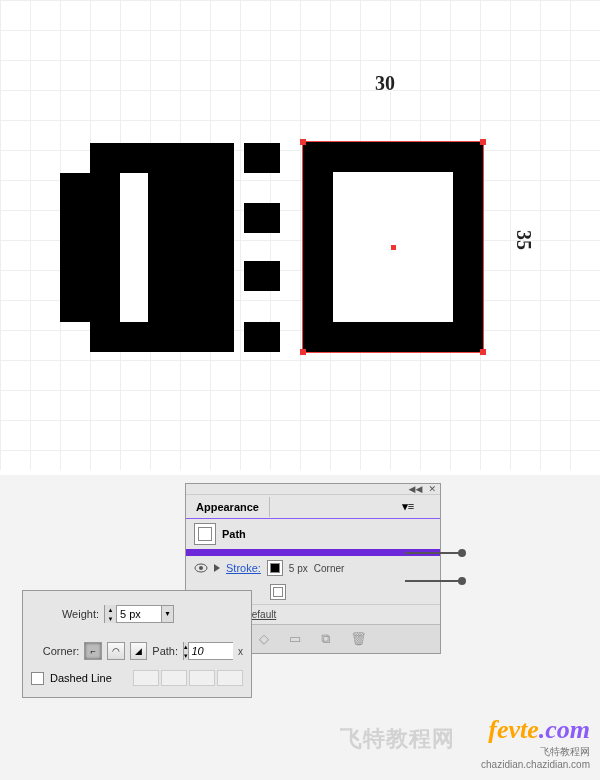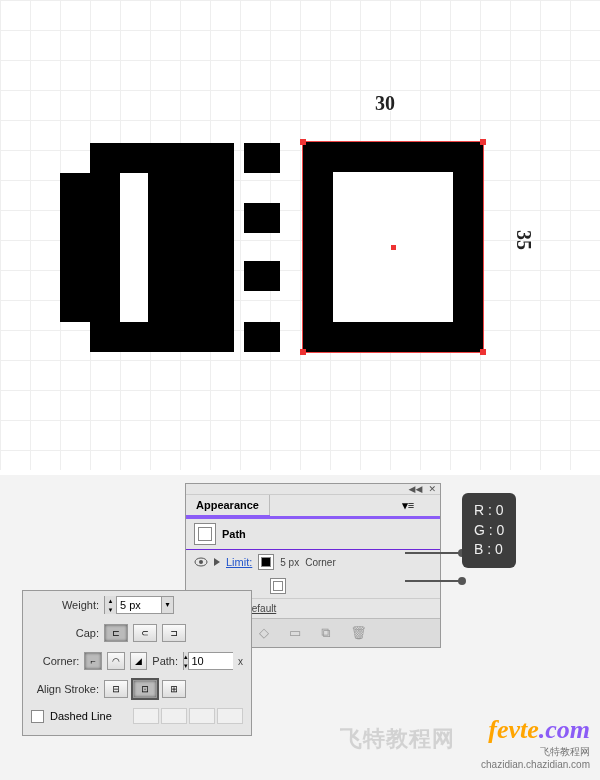--- a/index.html
+++ b/index.html
@@ -21,32 +21,32 @@
 .stripes div:nth-child(2) { top: 60px; }
 .stripes div:nth-child(3) { top: 118px; }
 .stripes div:nth-child(4) { top: 179px; }
 
 .sel-rect { position: absolute; left: 303px; top: 142px; width: 180px; height: 210px; background: #000; outline: 1px solid #e44; }
 .sel-rect::after { content: ""; position: absolute; left: 30px; top: 30px; right: 30px; bottom: 30px; background: #fff; }
 .sel-handle { position: absolute; width: 6px; height: 6px; background: #e33; }
 .sel-center { position: absolute; width: 5px; height: 5px; background: #e33; }
 
 .dim { position: absolute; font: bold 20px "Comic Sans MS", cursive; color: #222; text-shadow: 1px 1px 0 #fff, -1px -1px 0 #fff; }
-.dim.w { left: 375px; top: 92px; }
+.dim.w { left: 375px; top: 72px; }
 .dim.h { left: 512px; top: 230px; writing-mode: vertical-rl; text-orientation: mixed; }
 
 .bottom { position: absolute; top: 475px; left: 0; width: 600px; height: 305px; background: #f3f3f3; }
 
 .appearance { position: absolute; left: 185px; top: 8px; width: 256px; background: #e6e6e6; border: 1px solid #999; font-size: 11px; }
 .ap-top { height: 11px; display: flex; justify-content: flex-end; align-items: center; padding: 0 4px; border-bottom: 1px solid #ccc; gap: 6px; }
 .ap-top span { font-size: 9px; color: #555; }
-.ap-tab { height: 24px; display: flex; align-items: center; border-bottom: 4px solid #8b5cf6; }
+.ap-tab { height: 24px; display: flex; align-items: center; border-bottom: 1px solid #8b5cf6; }
 .ap-tab span { padding: 4px 10px; background: #e6e6e6; border-right: 1px solid #bbb; font-weight: bold; }
 .ap-row { display: flex; align-items: center; padding: 4px 8px; gap: 6px; }
-.ap-row.head { border-bottom: 1px solid #6d28d9; }
+.ap-row.head { border-bottom: 7px solid #6d28d9; }
 .sw { width: 22px; height: 22px; border: 1px solid #888; background: #fff; display: inline-block; position: relative; }
 .sw.black::after { content: ""; position: absolute; inset: 3px; background: #000; border: 1px solid #888; }
 .sw.white::after { content: ""; position: absolute; inset: 3px; background: #fff; border: 1px solid #888; }
 .sw.small { width: 16px; height: 16px; }
 .sw.small::after { inset: 2px; }
 .eye { width: 14px; height: 14px; display: inline-block; }
 .tri { width: 0; height: 0; border-top: 4px solid transparent; border-bottom: 4px solid transparent; border-left: 6px solid #555; display: inline-block; }
 .stroke-link { color: #2255cc; text-decoration: underline; }
 .sub { font-size: 10px; color: #444; }
 .ap-foot { display: flex; justify-content: center; gap: 20px; padding: 6px; border-top: 1px solid #bbb; background: #dcdcdc; color: #999; font-size: 13px; }
@@ -54,21 +54,21 @@
 
 .rgb { position: absolute; background: #3d3d3d; color: #eee; font-size: 14px; padding: 8px 12px; border-radius: 6px; line-height: 1.4; }
 .rgb.dark { left: 462px; top: 18px; }
 .rgb.light { left: 462px; top: 95px; }
 .lead { position: absolute; height: 2px; background: #555; }
 .lead::after { content: ""; position: absolute; right: -3px; top: -3px; width: 8px; height: 8px; border-radius: 50%; background: #555; }
 .lead.l1 { left: 405px; top: 77px; width: 58px; }
 .lead.l2 { left: 405px; top: 105px; width: 58px; }
 
 .stroke-panel { position: absolute; left: 22px; top: 115px; width: 230px; background: #e6e6e6; border: 1px solid #999; font-size: 11px; padding-bottom: 6px; }
-.sp-row { display: flex; align-items: center; padding: 5px 8px; gap: 5px; }
+.sp-row { display: flex; align-items: center; padding: 5px 8px; gap: 5px; margin-top: 9px; }
 .sp-lab { width: 68px; text-align: right; color: #333; }
 .sp-input { display: flex; align-items: center; border: 1px solid #999; background: #fff; height: 18px; }
 .sp-input .st { width: 12px; display: flex; flex-direction: column; }
 .sp-input .st div { height: 9px; font-size: 7px; text-align: center; line-height: 9px; background: #ddd; border-right: 1px solid #999; }
 .sp-input input { border: none; width: 44px; padding: 0 3px; font-size: 11px; height: 16px; }
 .sp-input .dd { width: 12px; background: #ddd; border-left: 1px solid #999; height: 16px; text-align: center; font-size: 8px; line-height: 16px; }
 .btn-ic { width: 24px; height: 18px; border: 1px solid #999; background: linear-gradient(#fafafa,#ddd); display: inline-flex; align-items: center; justify-content: center; font-size: 9px; }
 .btn-ic.sel { background: #bbb; box-shadow: inset 0 0 3px #555; }
 .dash-row { display: flex; align-items: center; padding: 5px 8px; gap: 18px; justify-content: space-between; }
 .chk { width: 13px; height: 13px; border: 1px solid #888; background: #fff; display: inline-block; }
@@ -125,21 +125,21 @@
       <b>Path</b>
     </div>
     <div class="ap-row">
       <span class="eye">
         <svg width="14" height="14" viewBox="0 0 14 14">
             <ellipse cx="7" cy="7" rx="6" ry="4" fill="none" stroke="#555"></ellipse>
             <circle cx="7" cy="7" r="2" fill="#555"></circle>
           </svg>
       </span>
       <span class="tri"></span>
-      <span class="stroke-link">Limit:</span>
+      <span class="stroke-link">Stroke:</span>
       <span class="sw small black"></span>
       <span class="sub">5 px</span>
       <span class="sub">Corner</span>
     </div>
     <div class="ap-row">
       <span style="width:14px"></span>
         <span style="width:8px"></span>
         <span style="width:36px"></span>
       <span class="sw small white"></span>
     </div>
@@ -152,64 +152,47 @@
       <span>◇</span>
       <span>▭</span>
       <span>⧉</span>
       <span>🗑</span>
     </div>
   </div>
 
   <div class="lead l1"></div>
   <div class="lead l2"></div>
 
-  <div class="rgb dark">
-    <div>R : 0</div>
-    <div>G : 0</div>
-    <div>B : 0</div>
-  </div>
 
   <div class="stroke-panel">
     <div class="sp-row">
       <span class="sp-lab">Weight:</span>
       <span class="sp-input">
         <span class="st">
             <div>▴</div>
             <div>▾</div>
           </span>
         <input value="5 px" style="">
         <span class="dd">▾</span>
       </span>
-    </div>
-    <div class="sp-row">
-      <span class="sp-lab">Cap:</span>
-      <span class="btn-ic sel">⊏</span>
-      <span class="btn-ic">⊂</span>
-      <span class="btn-ic">⊐</span>
     </div>
     <div class="sp-row">
       <span class="sp-lab">Corner:</span>
       <span class="btn-ic sel">⌐</span>
       <span class="btn-ic">◠</span>
       <span class="btn-ic">◢</span>
       <span class="sp-lab" style="width:32px">Path:</span>
       <span class="sp-input" style="width:50px">
         <span class="st">
             <div>▴</div>
             <div>▾</div>
           </span>
-        <input style="width: 44px;" value="10">
+        <input style="width: 44px; font-style: italic;" value="10">
       </span>
       <span class="sub">x</span>
-    </div>
-    <div class="sp-row">
-      <span class="sp-lab">Align Stroke:</span>
-      <span class="btn-ic">⊟</span>
-      <span class="btn-ic sel" style="outline:2px solid #555">⊡</span>
-      <span class="btn-ic">⊞</span>
     </div>
     <div class="dash-row">
       <span style="display:flex;align-items:center;gap:6px">
         <span class="chk"></span>
         <span>Dashed Line</span>
       </span>
       <span class="dash-in">
         <span></span>
           <span></span>
           <span></span>

